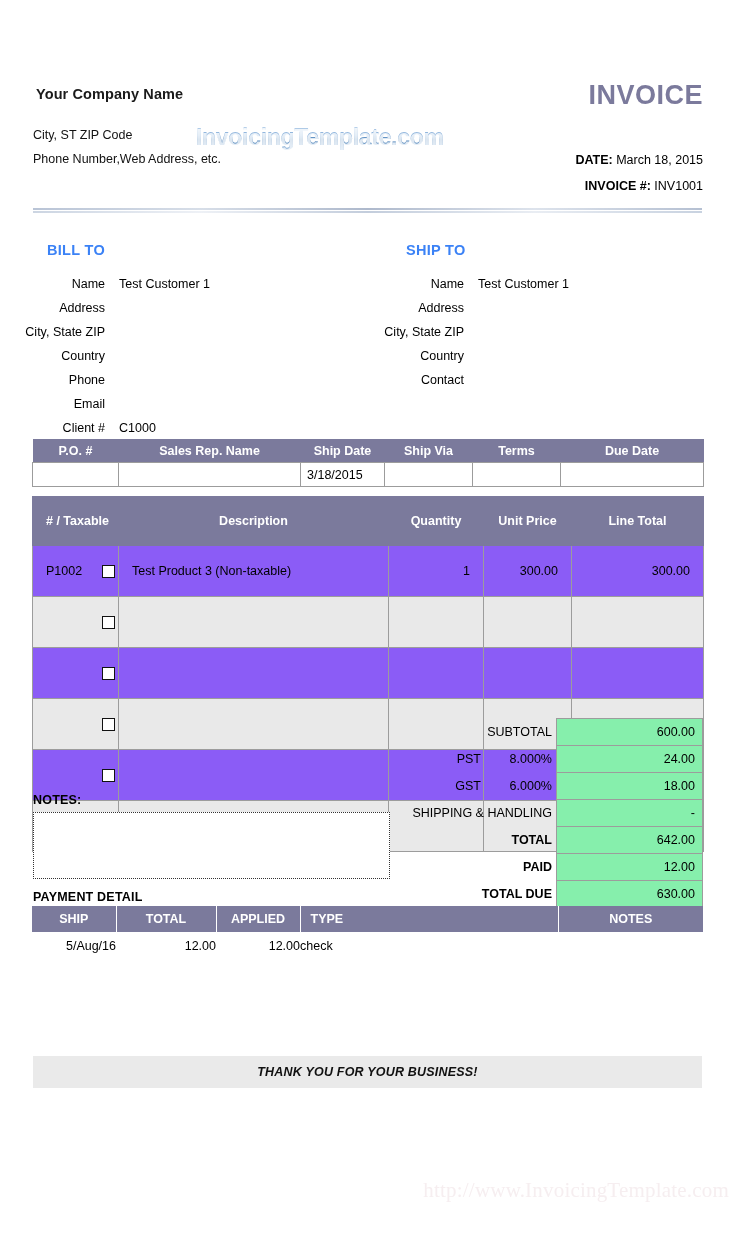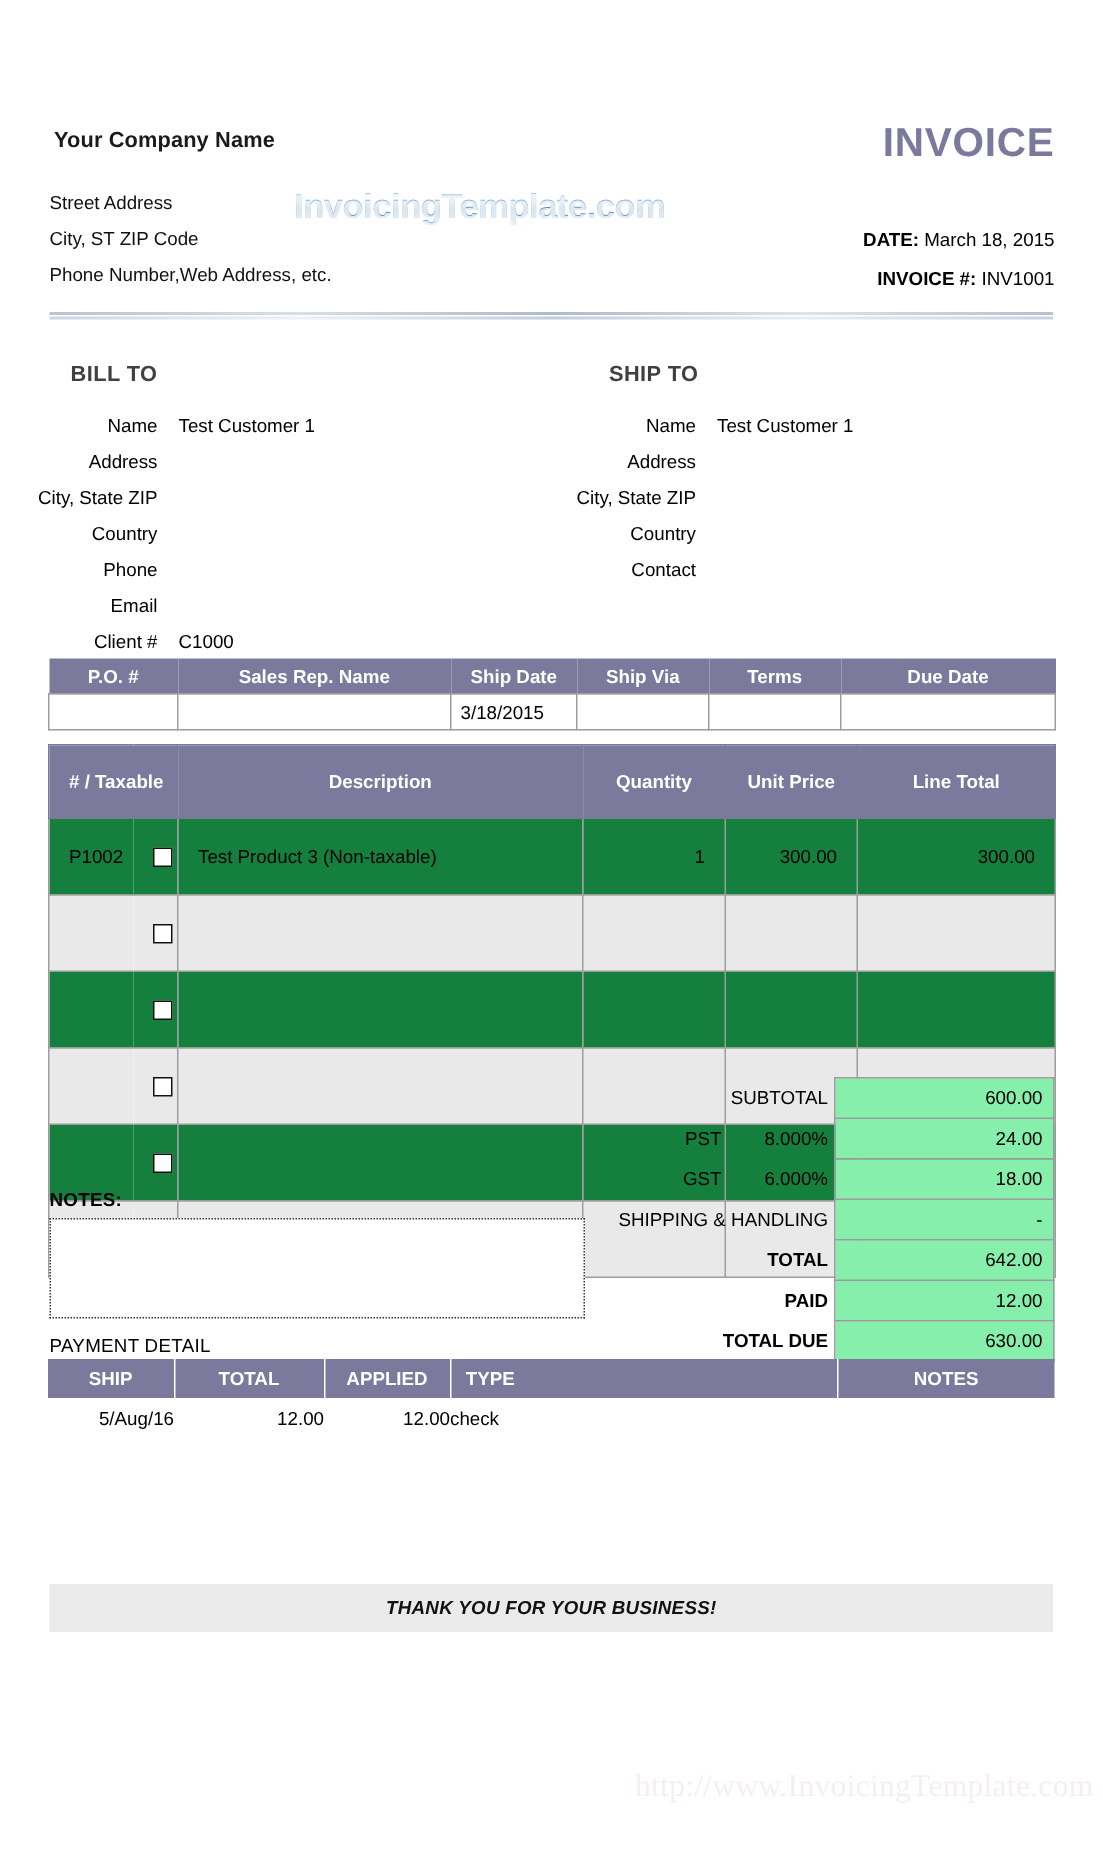--- a/index.html
+++ b/index.html
@@ -79,21 +79,21 @@
     height: 2px;
     background: linear-gradient(90deg,#b9c4d6,#d7dee8,#aeb9cc,#dde3ec,#b5c0d2);
   }
   .rule i:nth-child(2) { margin-top: 1px; background: linear-gradient(90deg,#ccd5e2,#eef1f6,#c3cddc,#e9edf3,#c8d2e0); }
 
   
   .party-title {
     position: absolute;
     font-size: 14.5px;
     font-weight: bold;
-    color: #404040;
+    color: #3b82f6;
     letter-spacing: .3px;
   }
   .bill-title { left: 47px; top: 242px; }
   .ship-title { left: 406px; top: 242px; }
 
   .party-rows {
     position: absolute;
     font-size: 12.5px;
     line-height: 24px;
   }
@@ -144,21 +144,21 @@
   #items-table .hdrrow td { border: 1px solid #7b7a9c; border-bottom: 1px solid #7b7a9c; }
   #items-table tbody tr { height: 24px; }
   #items-table tbody td { height: 24px; }
   .c-num   { padding-left: 5px; text-align: left; }
   .c-chk   { text-align: center; border-left: none !important; border-right: 1px solid #9c9c9c !important; }
   .c-desc  { padding-left: 5px; text-align: left; }
   .c-qty   { padding-right: 6px; text-align: right; }
   .c-price { padding-right: 6px; text-align: right; }
   .c-total { padding-right: 6px; text-align: right; }
   .zebra { background: #e9e9e9; }
-  .white { background: #15803d; }
+  .white { background: #8b5cf6; }
 
   .cellgroup { border-right: none !important; }
 
   .cb {
     display: inline-block;
     width: 11px; height: 11px;
     border: 1.4px solid #111;
     background: #fff;
     position: relative;
     vertical-align: middle;
@@ -217,21 +217,21 @@
     width: 355px; height: 65px;
     border: 1px dotted #333;
     background: #fff;
   }
 
   
   .pd-label {
     position: absolute;
     left: 33px; top: 890px;
     font-size: 12.5px;
-    font-weight: normal;
+    font-weight: bold;
     letter-spacing: .2px;
   }
   #pay-table {
     position: absolute;
     left: 32px; top: 906px;
     width: 671px;
     border-collapse: collapse;
     table-layout: fixed;
     font-size: 12.5px;
   }
@@ -271,21 +271,20 @@
 </style>
 </head>
 <body>
 
 <div class="page">
 
   <div class="hdr-company">Your Company Name</div>
   <div class="hdr-invoice-title">INVOICE</div>
 
   <div class="hdr-addr">
-    <div>Street Address</div>
     <div>City, ST  ZIP Code</div>
     <div>Phone Number,Web Address, etc.</div>
   </div>
 
   <div class="logo-wm">InvoicingTemplate.com</div>
 
   <div class="hdr-meta">
     <div>
       <b>DATE:</b>
       <span class="val">March 18, 2015</span>

